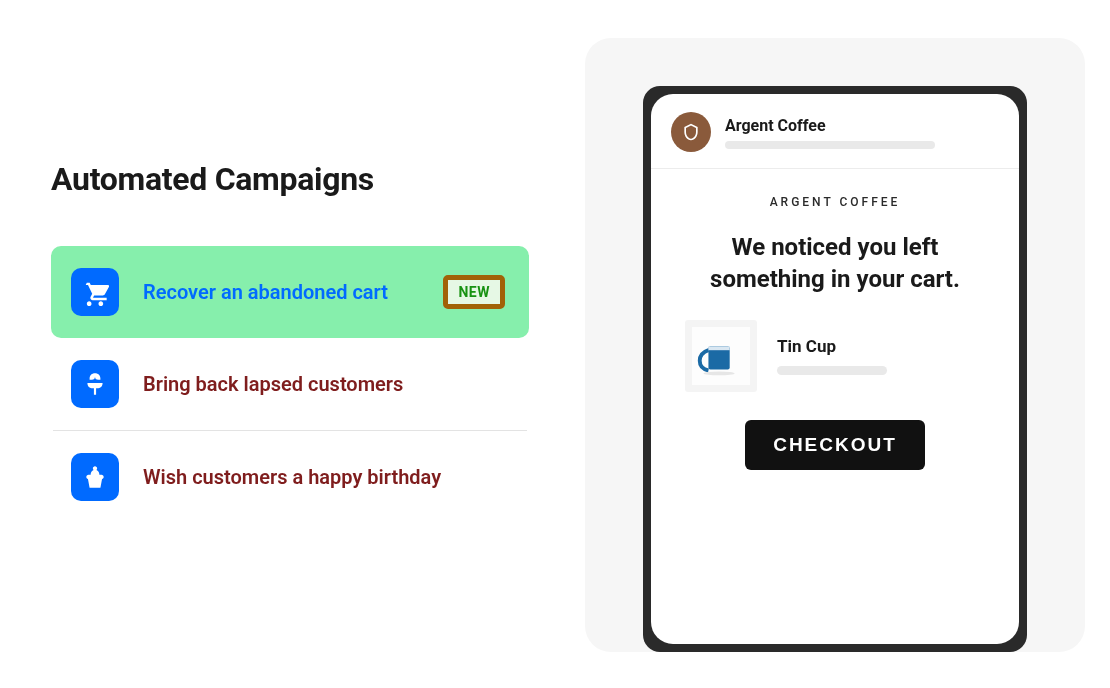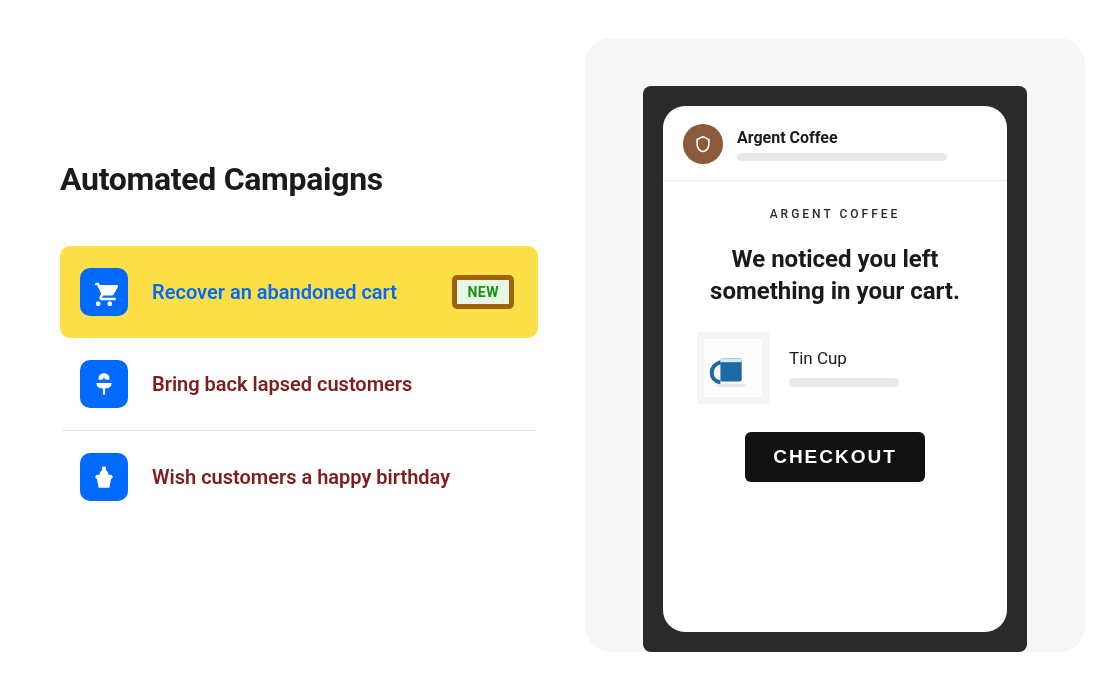--- a/index.html
+++ b/index.html
@@ -1,55 +1,55 @@
 <!DOCTYPE html>
 <html><head>
 <meta charset="utf-8">
 <style>
   * { box-sizing: border-box; margin: 0; padding: 0; }
   html, body { width: 1110px; height: 688px; font-family: -apple-system, BlinkMacSystemFont, "Segoe UI", Roboto, Helvetica, Arial, sans-serif; background: #fff; }
   .canvas { position: relative; width: 1110px; height: 688px; }
 
   
-  .left { position: absolute; left: 60px; top: 160px; width: 480px; }
+  .left { position: absolute; left: 51px; top: 160px; width: 480px; }
   .heading { font-size: 32px; font-weight: 700; color: #1a1a1a; letter-spacing: -0.3px; }
 
   .list { margin-top: 48px; width: 478px; }
   .row { display: flex; align-items: center; gap: 24px; padding: 22px 24px 22px 20px; border-radius: 10px; cursor: pointer; }
-  .row.selected { background: #fde047; }
+  .row.selected { background: #86efac; }
   .icon-tile { width: 48px; height: 48px; border-radius: 10px; background: #006aff; display: flex; align-items: center; justify-content: center; flex: 0 0 48px; }
   .icon-tile svg { fill: #fff; }
   .row-label { font-size: 20px; font-weight: 600; color: #7f1d1d; }
   .row.selected .row-label { color: #006aff; }
   .badge { margin-left: auto; font-size: 14px; font-weight: 700; letter-spacing: 0.5px; color: #189212; background: #e6f8e5; border: 5px solid #a16207; padding: 4px 10px; border-radius: 5px; }
   .divider { height: 1px; background: #e3e3e3; margin: 0 2px; }
 
   
   .preview-bg { position: absolute; left: 585px; top: 38px; width: 500px; height: 614px; background: #f6f6f6; border-radius: 26px; }
-  .phone { position: absolute; left: 50%; transform: translateX(-50%); top: 48px; width: 384px; height: 566px; background: #2a2a2a; border-radius: 8px; padding: 20px; overflow: hidden; }
+  .phone { position: absolute; left: 50%; transform: translateX(-50%); top: 48px; width: 384px; height: 566px; background: #2a2a2a; border-radius: 17px; padding: 8px; overflow: hidden; }
   .screen { width: 100%; height: 100%; background: #fff; border-radius: 22px; overflow: hidden; }
 
   .email-header { display: flex; align-items: center; gap: 14px; padding: 18px 20px 16px; border-bottom: 1px solid #ececec; }
   .brand-avatar { width: 40px; height: 40px; border-radius: 50%; background: #8a5a3b; display: flex; align-items: center; justify-content: center; flex: 0 0 40px; }
   .brand-avatar svg { fill: #fff; }
   .brand-meta { flex: 1; }
   .brand-name { font-size: 16px; font-weight: 700; color: #1a1a1a; margin-bottom: 6px; }
   .skeleton { background: #e9e9e9; border-radius: 999px; height: 8px; }
   .brand-sub { width: 210px; height: 8px; }
 
   .email-body { padding: 26px 28px 24px; text-align: center; }
   .brand-caption { font-size: 12px; letter-spacing: 3px; color: #2a2a2a; font-weight: 500; }
   .email-headline { font-size: 24px; font-weight: 700; color: #1a1a1a; line-height: 1.35; margin-top: 22px; }
 
   .products { margin-top: 24px; display: flex; flex-direction: column; gap: 16px; }
   .product { display: flex; align-items: center; gap: 20px; text-align: left; padding: 0 6px; }
   .thumb { width: 72px; height: 72px; background: #f4f4f4; border-radius: 3px; display: flex; align-items: center; justify-content: center; flex: 0 0 72px; overflow: hidden; }
   .thumb svg { display: block; }
   .product-meta { flex: 1; }
-  .product-name { font-size: 17px; font-weight: 400; color: #1a1a1a; margin-bottom: 10px; }
+  .product-name { font-size: 17px; font-weight: 700; color: #1a1a1a; margin-bottom: 10px; }
   .product-sub { width: 110px; height: 9px; }
 
   .checkout-btn { display: inline-block; margin-top: 28px; background: #111; color: #fff; font-size: 19px; font-weight: 700; letter-spacing: 2px; padding: 14px 28px; border-radius: 6px; border: none; cursor: pointer; }
 </style>
 </head>
 <body>
 
 <div class="canvas">
 
   <div class="left">

